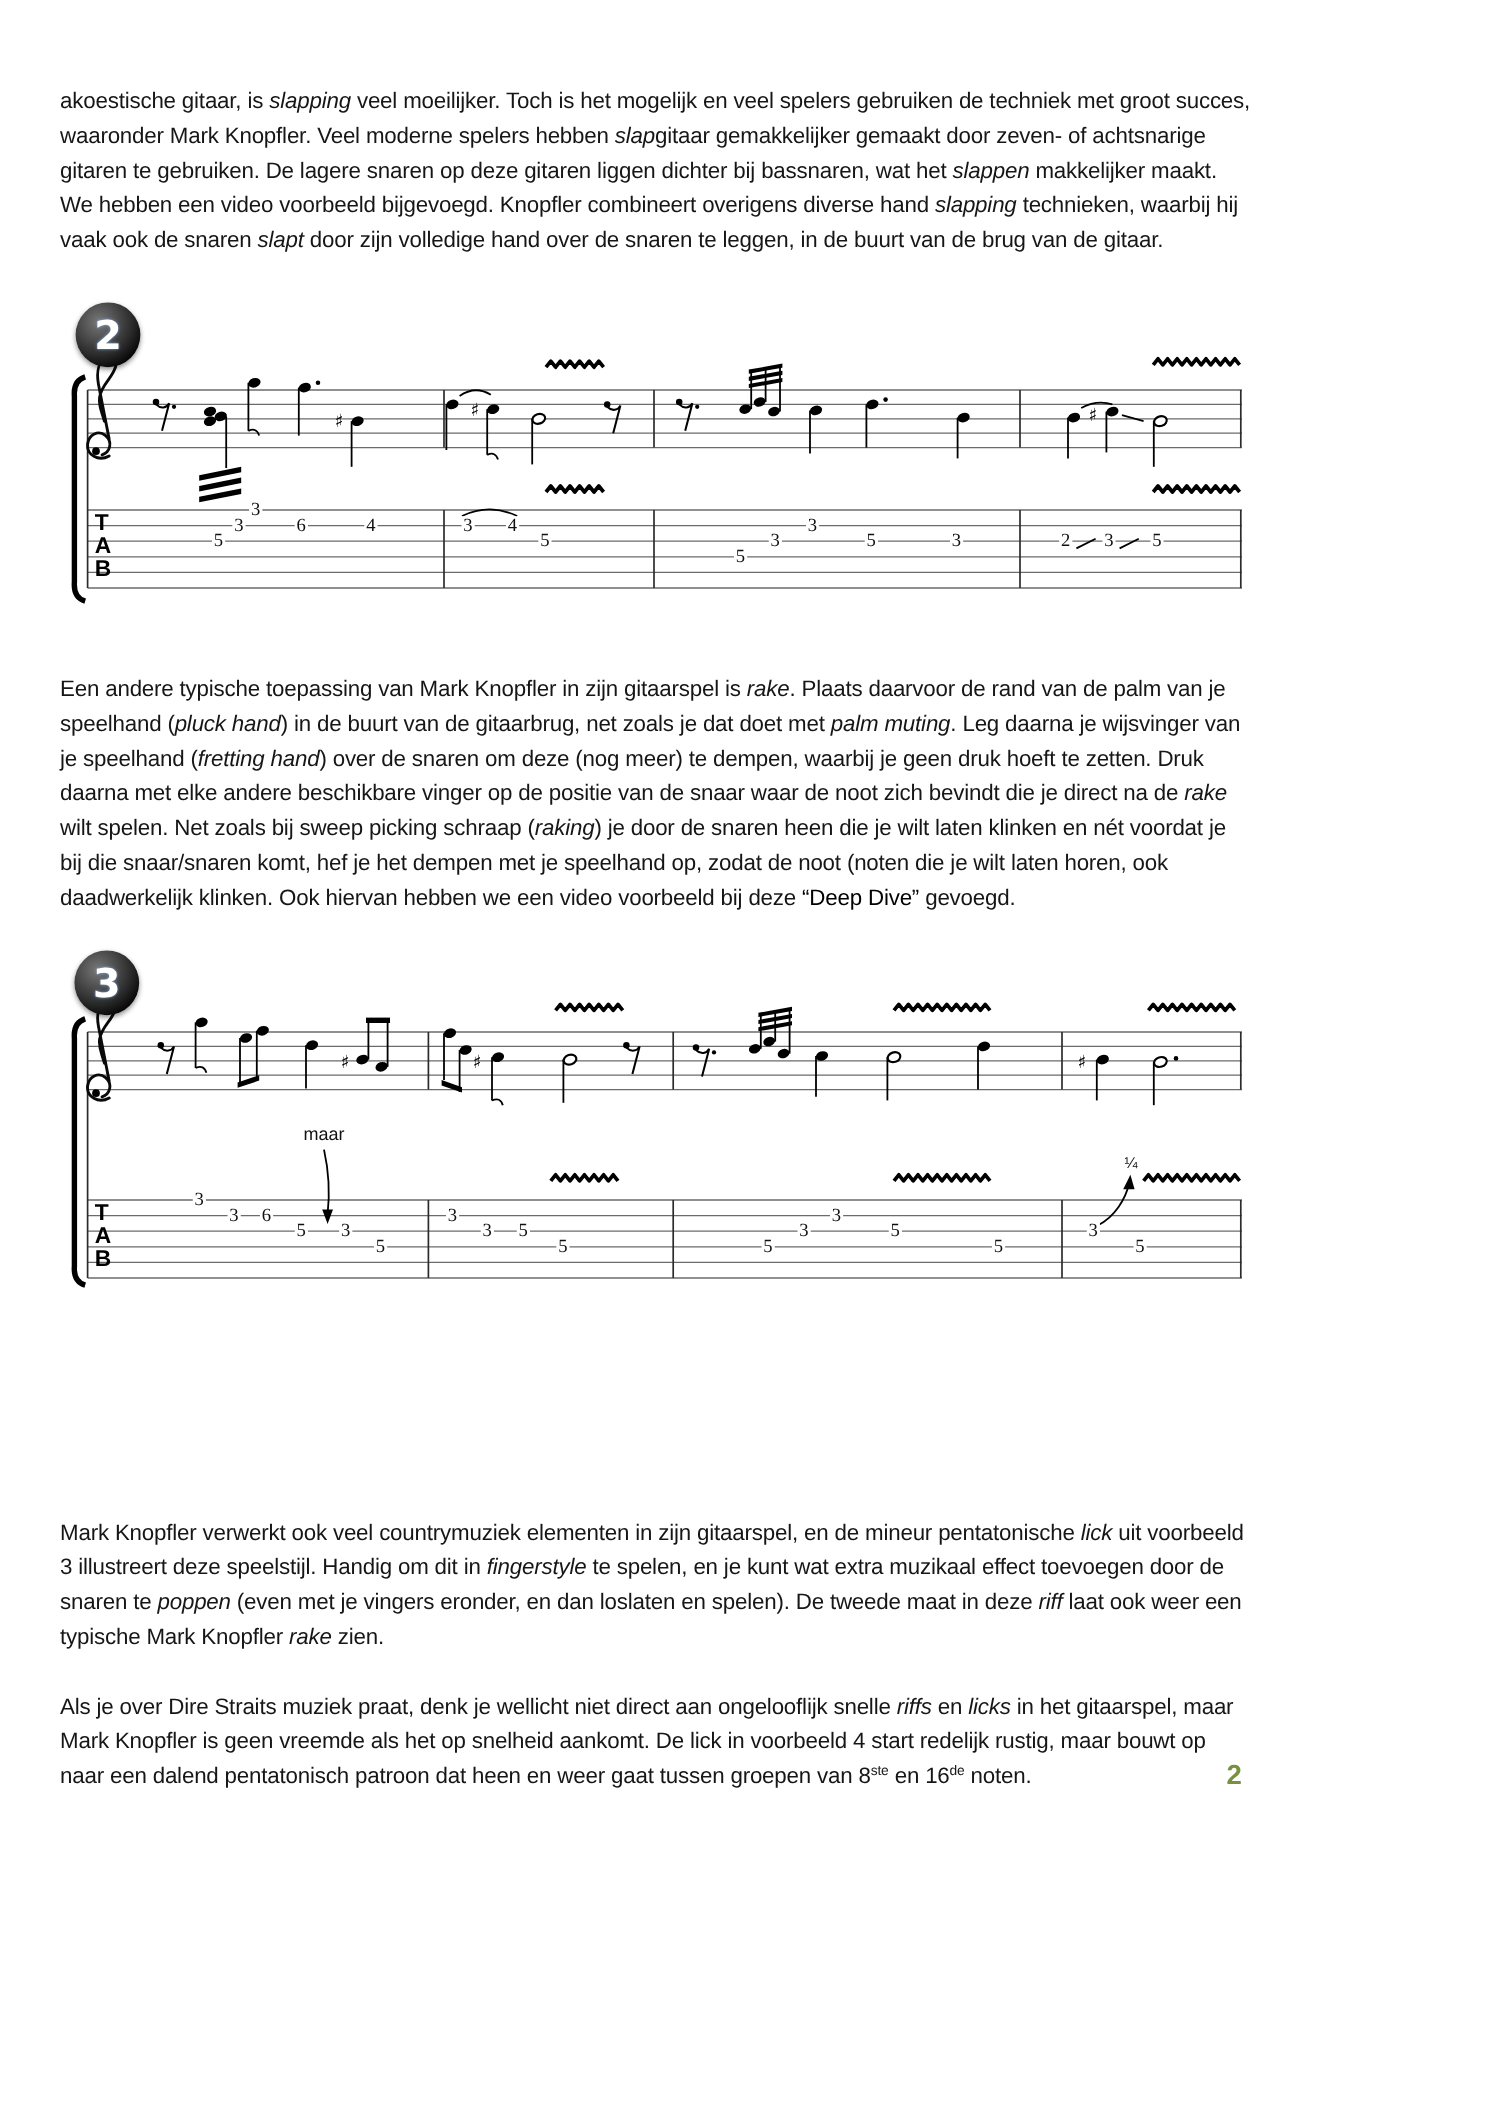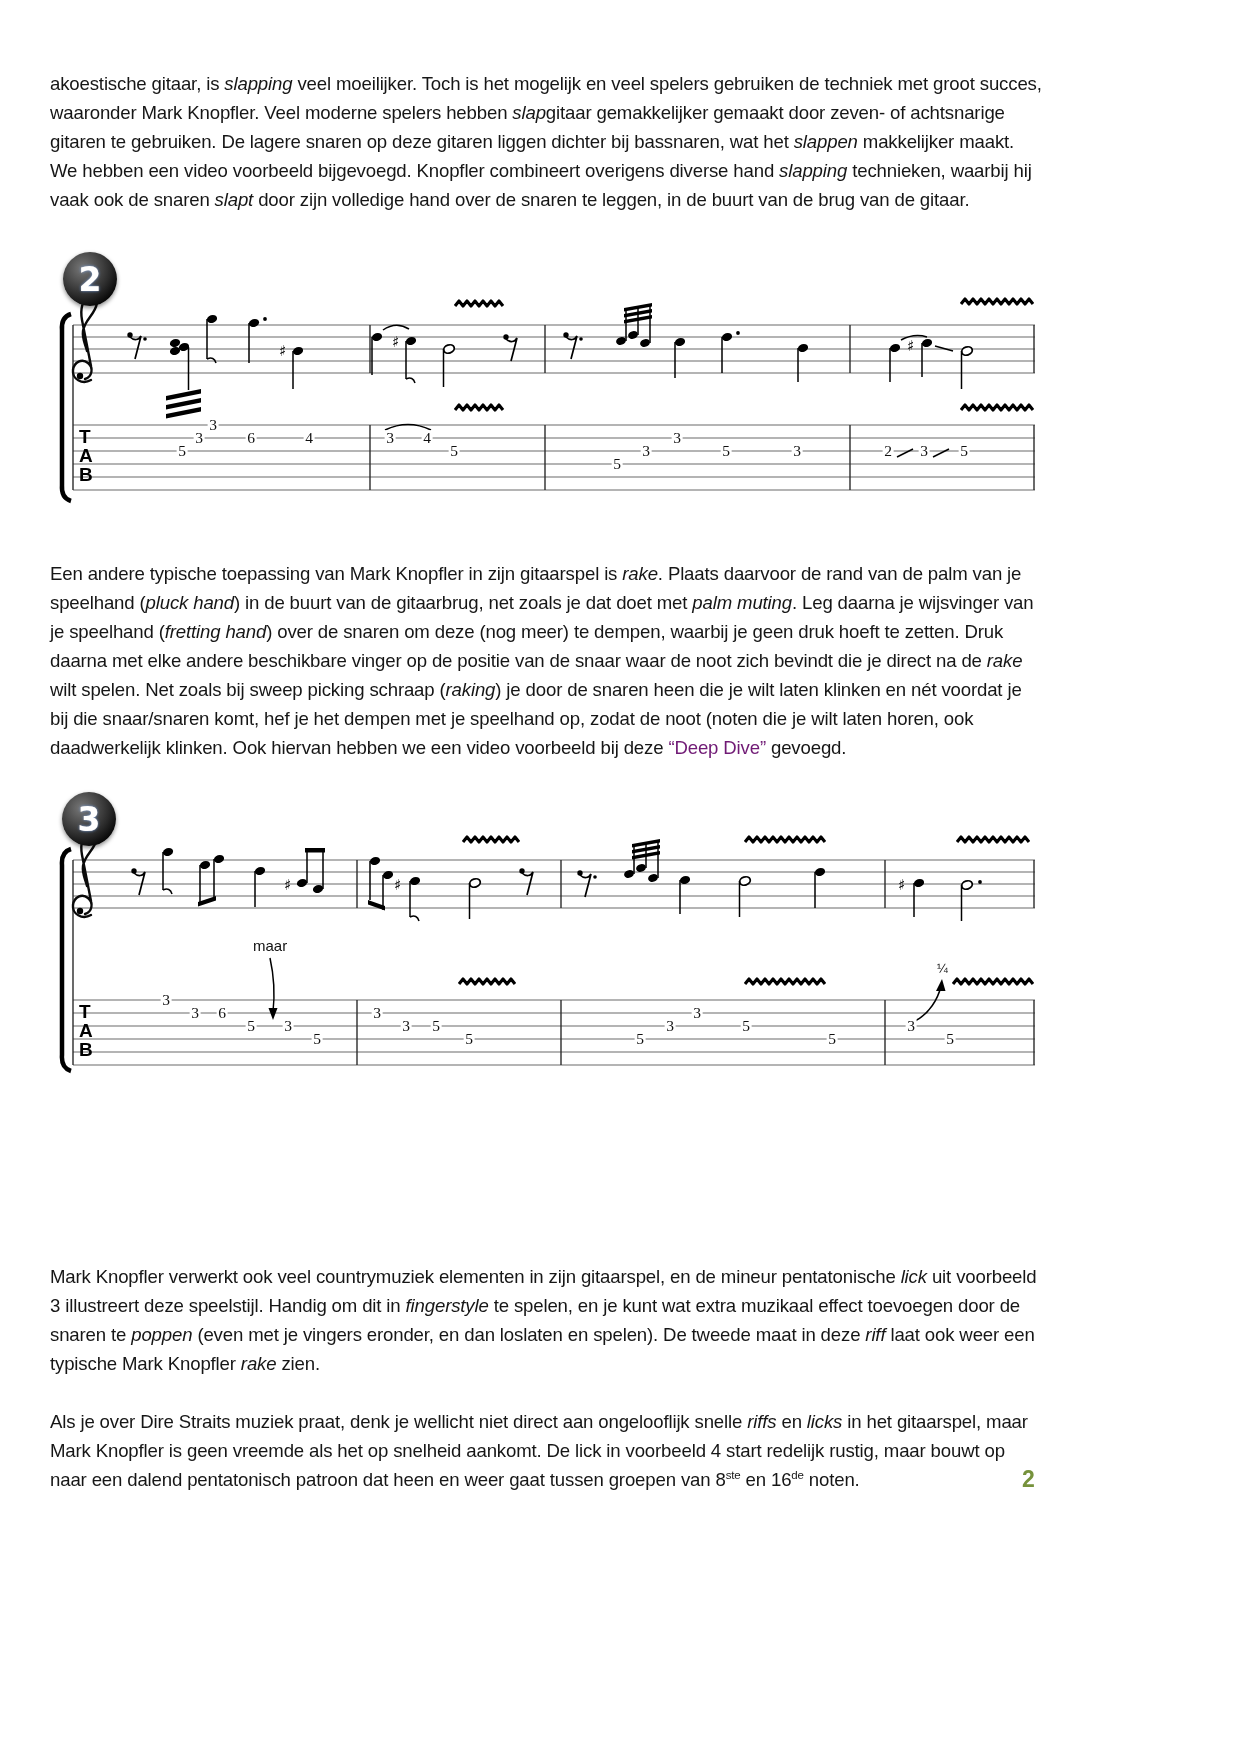--- a/index.html
+++ b/index.html
@@ -5,21 +5,21 @@
   html,body{margin:0;padding:0;background:#ffffff;}
   .page{
     position:relative;width:1164px;height:1753px;background:#fff;overflow:hidden;
     font-family:"Liberation Sans","DejaVu Sans",sans-serif;color:#161616;
   }
   .para{
     position:absolute;left:50px;width:992px;
     font-size:18.6px;line-height:29px;letter-spacing:-0.15px;text-align:left;
   }
   .it{font-style:italic;}
-  .red{color:#701a75;}
+  .red{color:#000000;}
   sup{font-size:11.5px;vertical-align:super;line-height:0;}
   .example{position:absolute;left:55px;width:1080px;}
   #ex2{top:250px;height:275px;}
   #ex3{top:790px;height:305px;}
   .badge{
     position:absolute;width:54px;height:54px;border-radius:50%;
     background:radial-gradient(circle at 36% 30%, #777 0%, #2a2a2a 55%, #000 82%);
     color:#fff;display:flex;align-items:center;justify-content:center;
     font-size:33px;font-weight:bold;font-family:"DejaVu Sans",sans-serif;
     text-shadow:0 0 3px rgba(110,170,255,0.85), 0 0 1px rgba(255,160,60,0.6);

